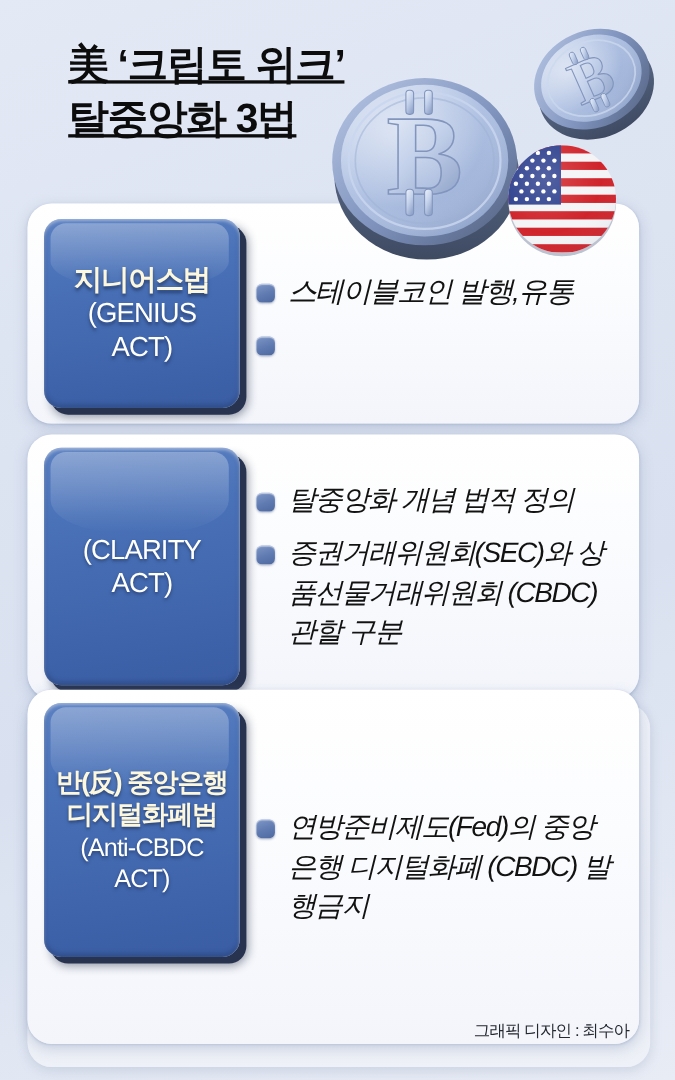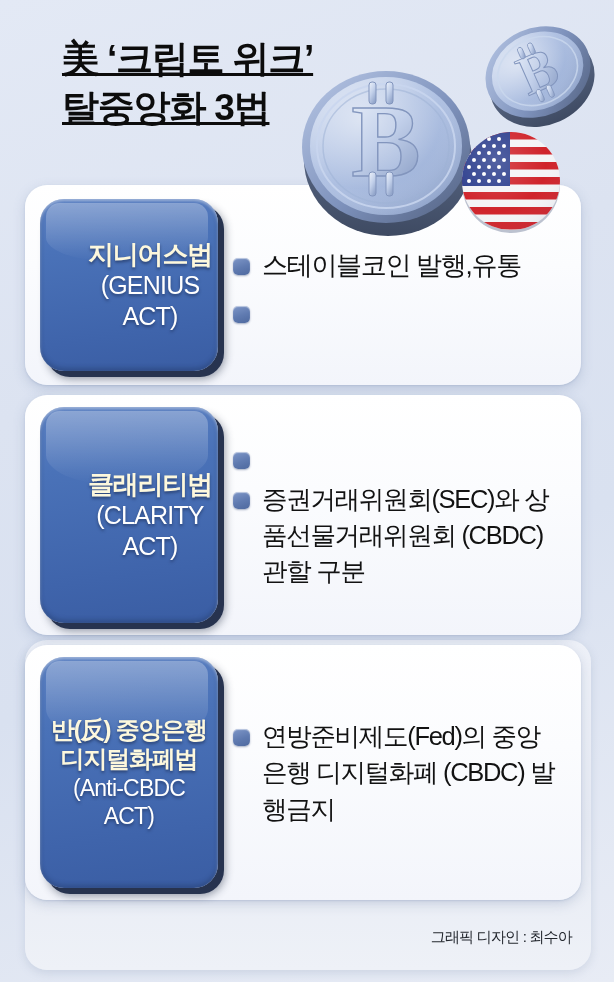--- a/index.html
+++ b/index.html
@@ -45,34 +45,34 @@
   
   .row{
     position:absolute;left:25px;width:556px;
     background:linear-gradient(180deg,#ffffff 0%,#fbfcfe 40%,#f3f5fb 100%);
     border-radius:22px;
     box-shadow:0 4px 12px rgba(120,138,175,.30), 0 1px 2px rgba(140,155,190,.30);
     z-index:3;
   }
   #row-0{top:185px;height:200px;}
   #row-1{top:395px;height:240px;}
-  #row-2{top:645px;height:255px;}
+  #row-2{top:627px;height:322px;}
 
   
   .plaque{
     position:absolute;left:15px;
     width:178px;
-    border-radius:24px;
+    border-radius:16px;
     background:linear-gradient(172deg,#5b80c2 0%,#4a72b8 28%,#3f64ab 75%,#3a5da3 100%);
     box-shadow:
       6px 6px 0 0 #27334f,
       7px 8px 9px rgba(25,35,60,.45),
       inset 0 2px 3px rgba(255,255,255,.42),
       inset 0 -3px 5px rgba(20,35,70,.30);
-    display:flex;align-items:center;justify-content:flex-end;
+    display:flex;align-items:center;justify-content:center;
     text-align:center;
     overflow:hidden;
   }
   .plaque::after{
     content:"";position:absolute;left:6px;right:10px;top:4px;height:34%;
     border-radius:14px 14px 40% 40%;
     background:linear-gradient(180deg,rgba(255,255,255,.30),rgba(255,255,255,0));
     pointer-events:none;
   }
   #row-0 .plaque{top:14px;height:172px;}
@@ -116,20 +116,21 @@
     margin-top:11px;margin-right:12px;
     border-radius:5px;
     background:linear-gradient(160deg,#7f97c8 0%,#5f7ab0 55%,#4e699f 100%);
     box-shadow:inset 0 1px 1px rgba(255,255,255,.55),0 1px 2px rgba(60,80,125,.45);
   }
   .btext{
     color:#121212;
     font-size:26px;
     line-height:1.42;
     letter-spacing:-1.3px;
+    font-style:italic;
   }
   #row-1 .btext,#row-2 .btext{font-size:25.5px;}
 
   
   .credit{
     position:absolute;right:42px;top:928px;
     z-index:6;
     color:#23272e;
     font-size:15px;
     letter-spacing:-0.8px;
@@ -269,28 +270,28 @@
       </div>
       <div class="bullet">
         <span class="bdot"></span>
       </div>
     </div>
   </div>
 
   <div class="row" id="row-1">
     <div class="plaque">
       <span class="plaque-text">
-        <span class="pl-ko">클래리티법</span>
         <span class="pl-en">(CLARITY</span>
         <span class="pl-en">ACT)</span>
       </span>
     </div>
     <div class="bullets">
       <div class="bullet">
         <span class="bdot"></span>
+        <span class="btext">탈중앙화 개념 법적 정의</span>
       </div>
       <div class="bullet">
         <span class="bdot"></span>
         <span class="btext">증권거래위원회(SEC)와 상품선물거래위원회 (CBDC) 관할 구분</span>
       </div>
     </div>
   </div>
 
   <div class="row" id="row-2">
     <div class="plaque">

